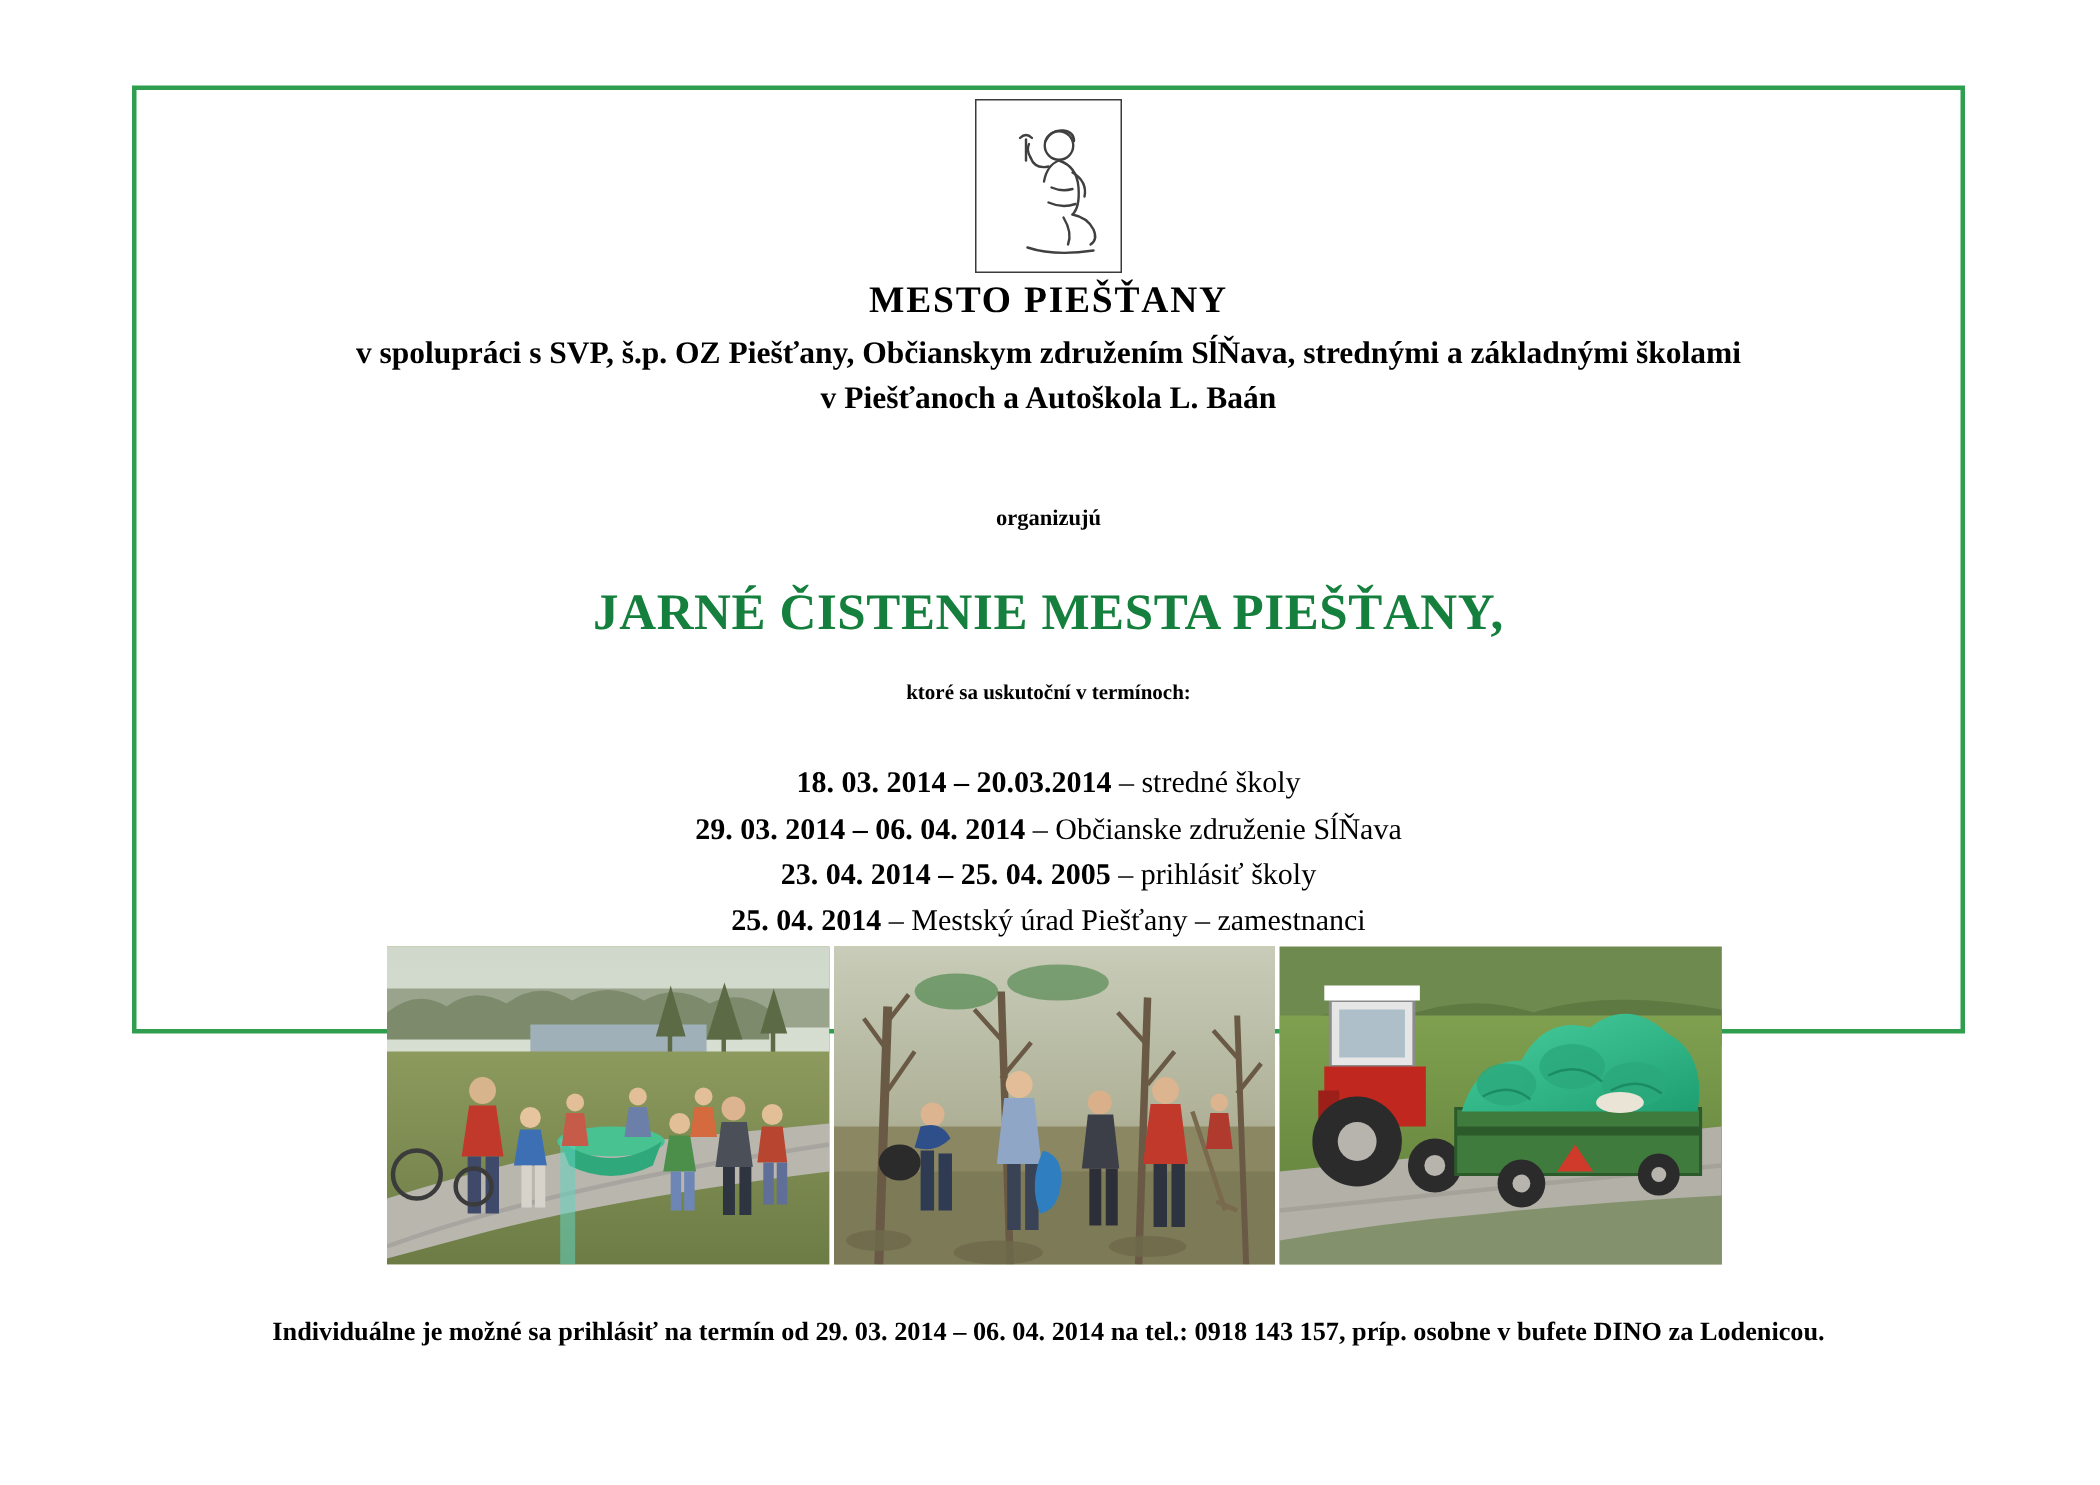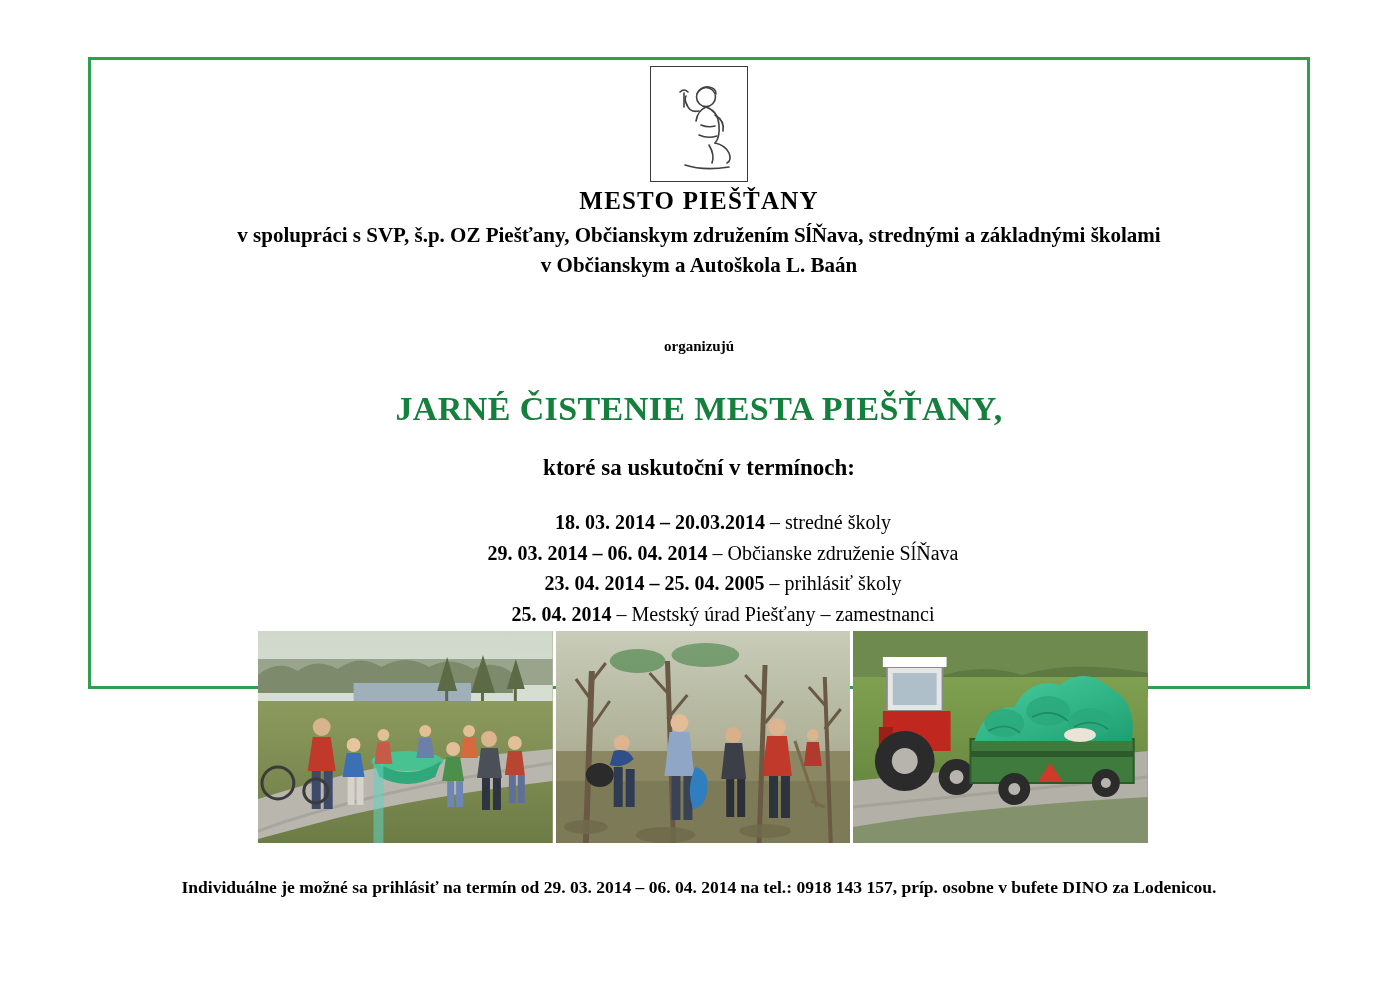--- a/index.html
+++ b/index.html
@@ -78,29 +78,28 @@
   .headline {
     top: 330px;
     font-weight: bold;
     font-size: 34px;
     color: #15803d;
     letter-spacing: 0.4px;
   }
   .which {
     top: 395px;
     font-weight: bold;
-    font-size: 23px;
+    font-size: 14px;
   }
 
   
   .dates {
     top: 447px;
     font-size: 20px;
     line-height: 30.5px;
-    padding-left: 24px;
   }
   .dates .row { white-space: nowrap; }
   .dates .d { font-weight: bold; }
   .dates .t { font-weight: normal; }
 
   
   .photos {
     position: absolute;
     left: 167px;
     top: 571px;
@@ -162,21 +161,21 @@
             <path d="M48 68 q9 4 18 1"></path>
           </g>
         </svg>
       </div>
     </div>
 
     <div class="block title-main">MESTO  PIEŠŤANY</div>
 
     <div class="block subtitle">
       <div>v spolupráci s SVP, š.p. OZ Piešťany, Občianskym združením SĺŇava, strednými a základnými školami</div>
-      <div>v Občianskym a Autoškola L. Baán</div>
+      <div>v Piešťanoch a Autoškola L. Baán</div>
     </div>
 
     <div class="block organizuju">organizujú</div>
 
     <div class="block headline">JARNÉ ČISTENIE MESTA PIEŠŤANY,</div>
 
     <div class="block which">ktoré sa uskutoční v termínoch:</div>
 
     <div class="block dates">
       <div class="row">

